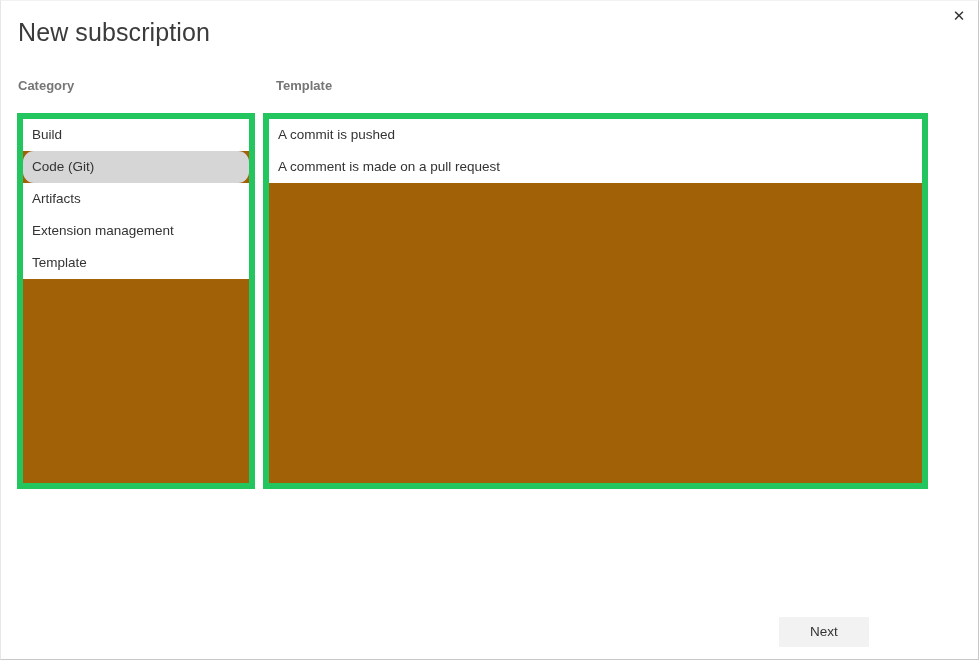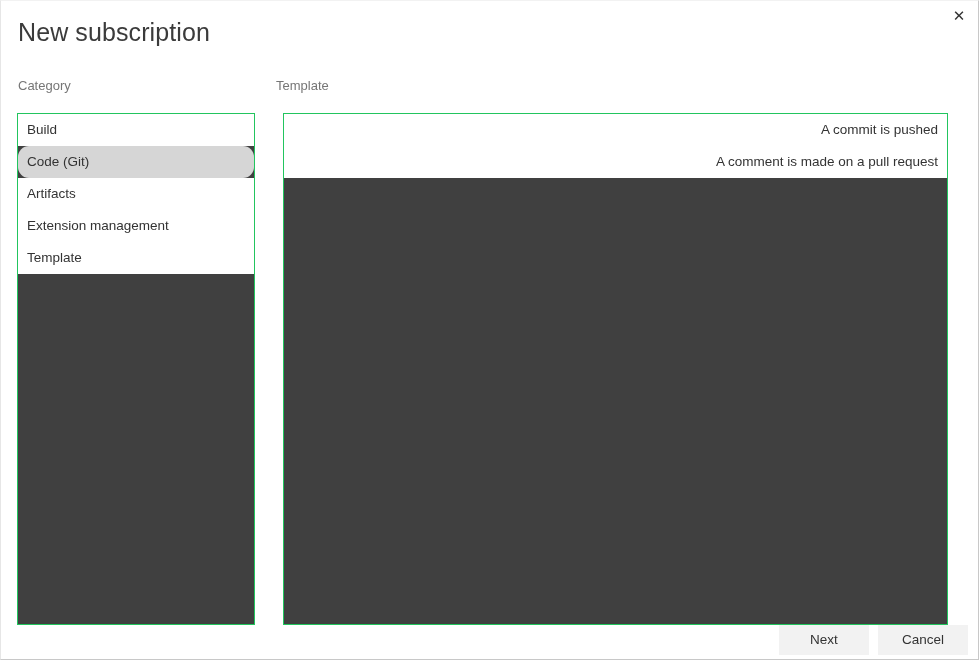--- a/index.html
+++ b/index.html
@@ -57,36 +57,36 @@
     letter-spacing: 0.1px;
     white-space: nowrap;
     text-align: center;
   }
 
   .field-label {
     position: absolute;
     top: 77px;
     font-size: 13px;
     color: #767676;
-    font-weight: 400;
+    font-weight: 700;
     white-space: nowrap;
   }
   #category-label { left: 17px; }
   #template-label { left: 275px; }
 
   .list-box {
     position: absolute;
     top: 112px;
-    height: 512px;
-    background: #404040;
-    border: 1px solid #22c55e;
+    height: 376px;
+    background: #a16207;
+    border: 6px solid #22c55e;
     overflow: hidden;
   }
   #category-list-box { left: 16px; width: 238px; }
-  #template-list-box { left: 282px; width: 665px; text-align: right; }
+  #template-list-box { left: 262px; width: 665px; }
 
   .list-item {
     height: 32px;
     line-height: 32px;
     padding-left: 9px;
     padding-right: 9px;
     font-size: 13.5px;
     color: #333333;
     white-space: nowrap;
     overflow: hidden;
@@ -98,21 +98,20 @@
     background: #d6d6d6;
     border-radius: 11px;
   }
 
   #button-bar {
     position: absolute;
     left: 0;
     top: 616px;
     width: 979px;
     height: 30px;
-    margin-top: 8px;
   }
   .dialog-button {
     position: absolute;
     top: 0;
     height: 30px;
     width: 90px;
     background: #f2f2f2;
     border: none;
     color: #333333;
     font-size: 13.5px;
@@ -146,16 +145,15 @@
       <div class="list-item">Template</div>
     </div>
 
   <div class="list-box" id="template-list-box">
       <div class="list-item">A commit is pushed</div>
       <div class="list-item">A comment is made on a pull request</div>
     </div>
 
   <div id="button-bar">
     <button class="dialog-button" id="next-button">Next</button>
-    <button class="dialog-button" id="cancel-button">Cancel</button>
   </div>
 
 </div>
 
 </body></html>

